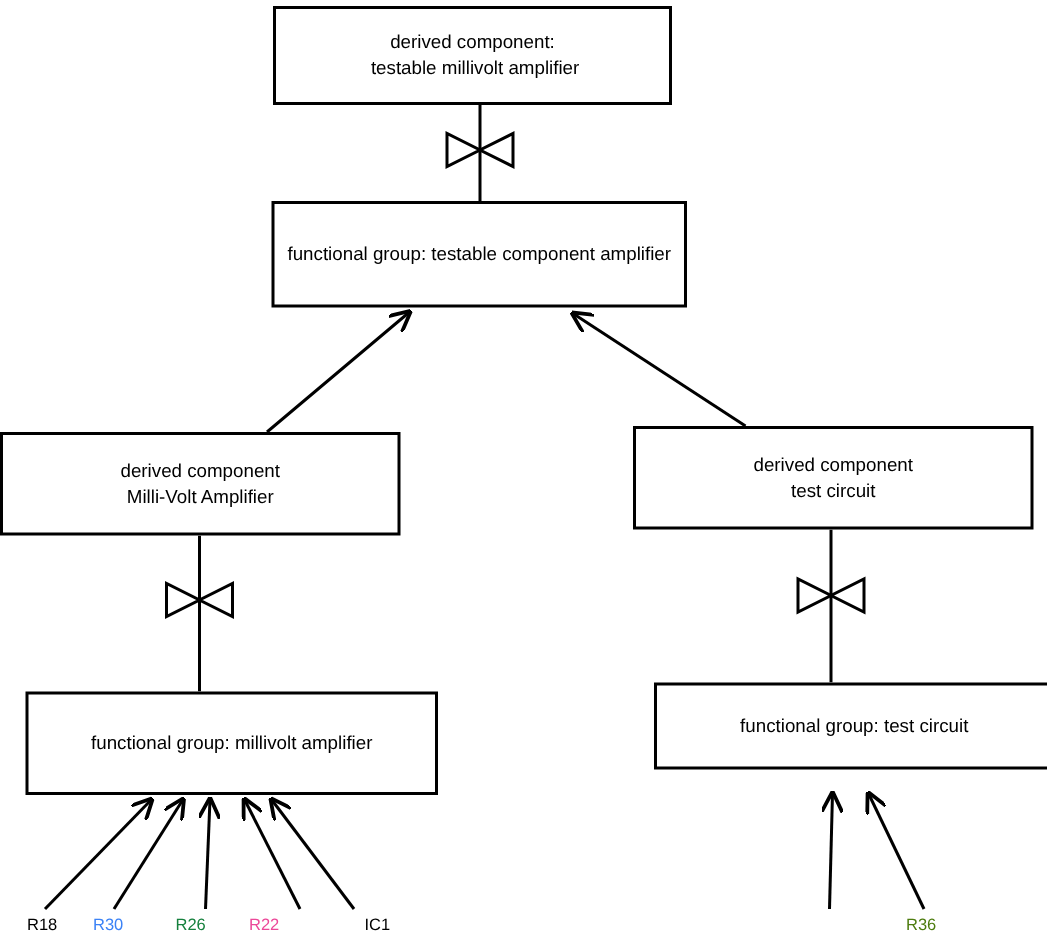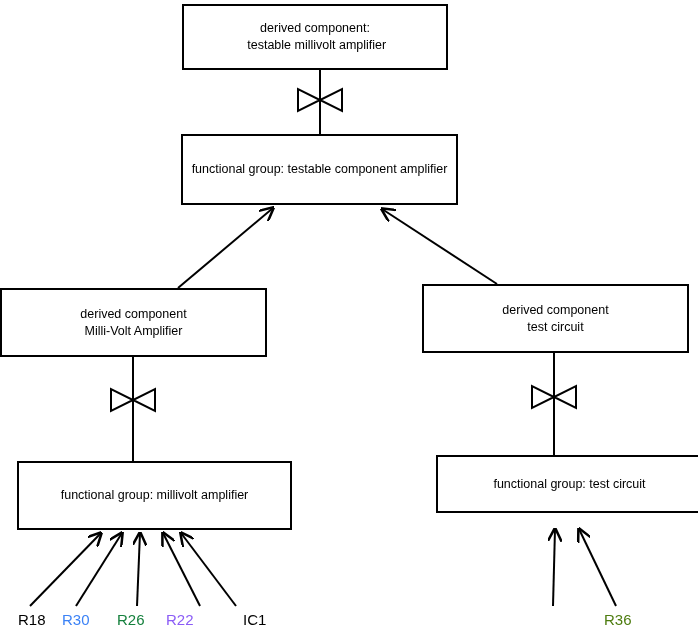--- a/index.html
+++ b/index.html
@@ -34,21 +34,21 @@
   }
   .box-text {
     font-size: 12.5px;
     color: #000000;
     line-height: 17px;
     white-space: pre;
     text-align: left;
   }
   .node-label {
     position: absolute;
-    font-size: 15px;
+    font-size: 11px;
     color: #000000;
     white-space: pre;
   }
 </style>
 </head>
 <body>
 
 <div id="canvas">
 
   <svg id="svg-layer" viewBox="0 0 698 631" xmlns="http://www.w3.org/2000/svg">
@@ -106,18 +106,18 @@
     <div class="box-text">functional group: millivolt amplifier</div>
   </div>
 
   <div class="box" style="left: 436px; top: 455px; width: 267px; height: 58px; border-color: rgb(0, 0, 0);">
     <div class="box-text">functional group: test circuit</div>
   </div>
 
   <div class="node-label" style="left: 18px; top: 611px; color: rgb(0, 0, 0);">R18</div>
   <div class="node-label" style="left: 62px; top: 611px; color: #3b82f6;">R30</div>
   <div class="node-label" style="left: 117px; top: 611px; color: #15803d;">R26</div>
-  <div class="node-label" style="left: 166px; top: 611px; color: #8b5cf6;">R22</div>
+  <div class="node-label" style="left: 166px; top: 611px; color: #ec4899;">R22</div>
   <div class="node-label" style="left: 211px; top: 611px; color: rgb(0, 0, 0); margin-left: 32px;">IC1</div>
   <div class="node-label" style="left: 540px; top: 611px; color: rgb(0, 0, 0); margin-top: 40px;">TR1</div>
   <div class="node-label" style="left: 604px; top: 611px; color: #4d7c0f;">R36</div>
 
 </div>
 
 </body></html>

